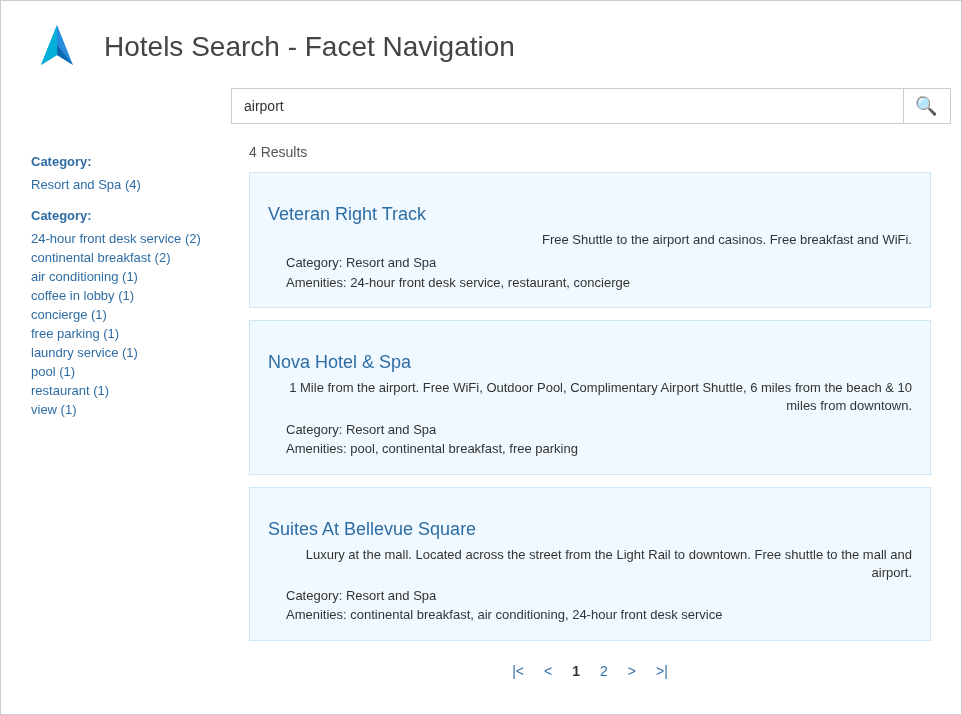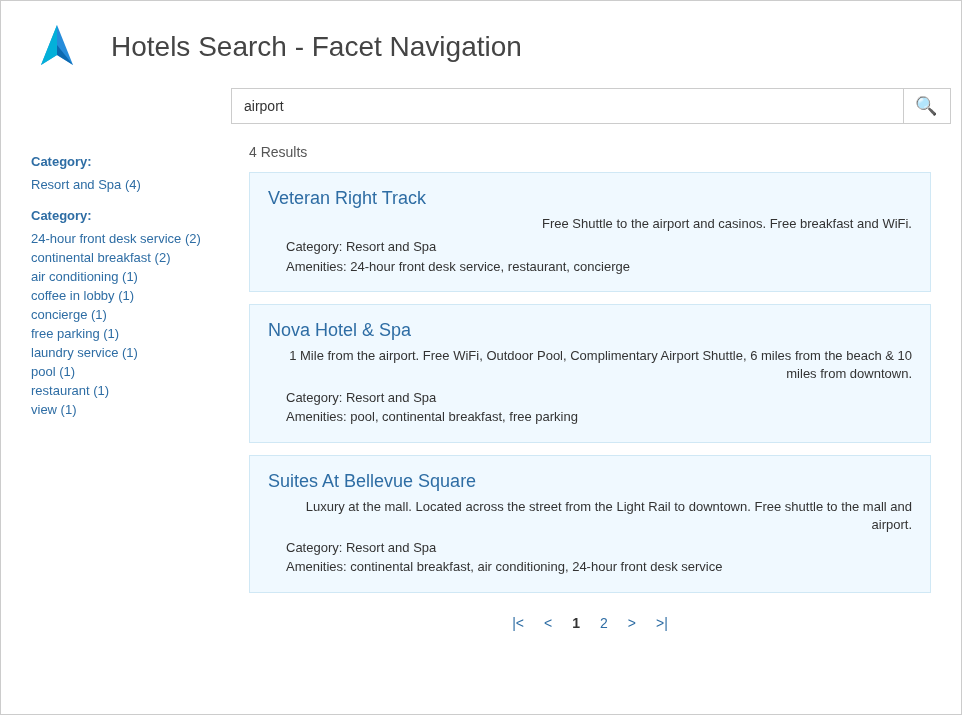--- a/index.html
+++ b/index.html
@@ -14,21 +14,21 @@
       margin: 0 auto;
       border: 1px solid #ccc;
       min-height: 715px;
       padding-bottom: 30px;
     }
     
     .header {
       display: flex;
       align-items: center;
       padding: 20px 30px 15px 30px;
-      gap: 28px;
+      gap: 21px;
     }
     .logo-icon {
       width: 52px;
       height: 52px;
       flex-shrink: 0;
     }
     .header-title {
       font-size: 28px;
       font-weight: 300;
       color: #444;
@@ -104,20 +104,21 @@
       border: 1px solid #d0e8f5;
       padding: 15px 18px;
       margin-bottom: 12px;
     }
     .result-title {
       font-size: 18px;
       color: #2e6da4;
       font-weight: normal;
       margin-bottom: 6px;
       cursor: pointer;
+      margin-top: 16px;
     }
     .result-description {
       color: #333;
       margin-bottom: 4px;
       line-height: 1.4;
       font-size: 13px;
       text-align: right;
     }
     .result-meta {
       color: #333;

